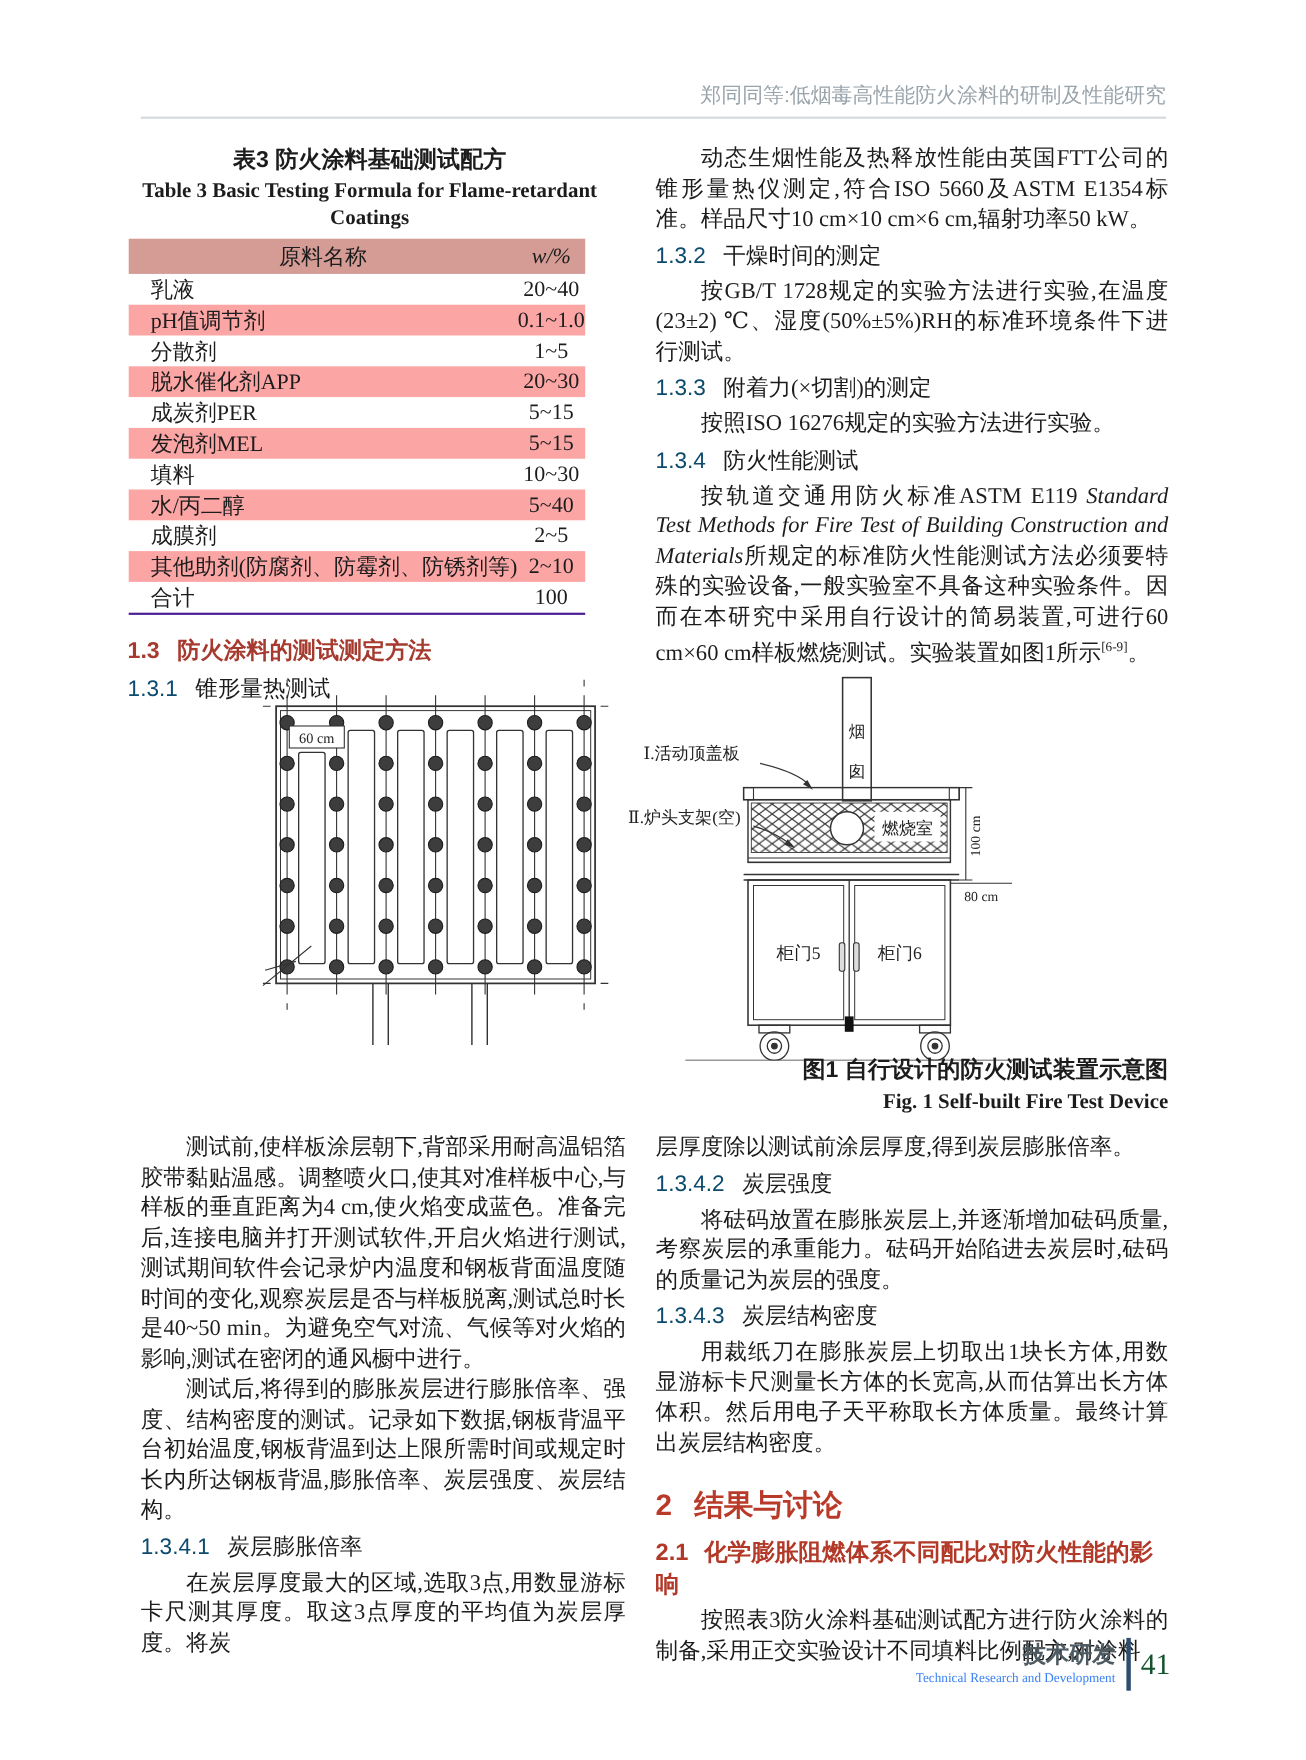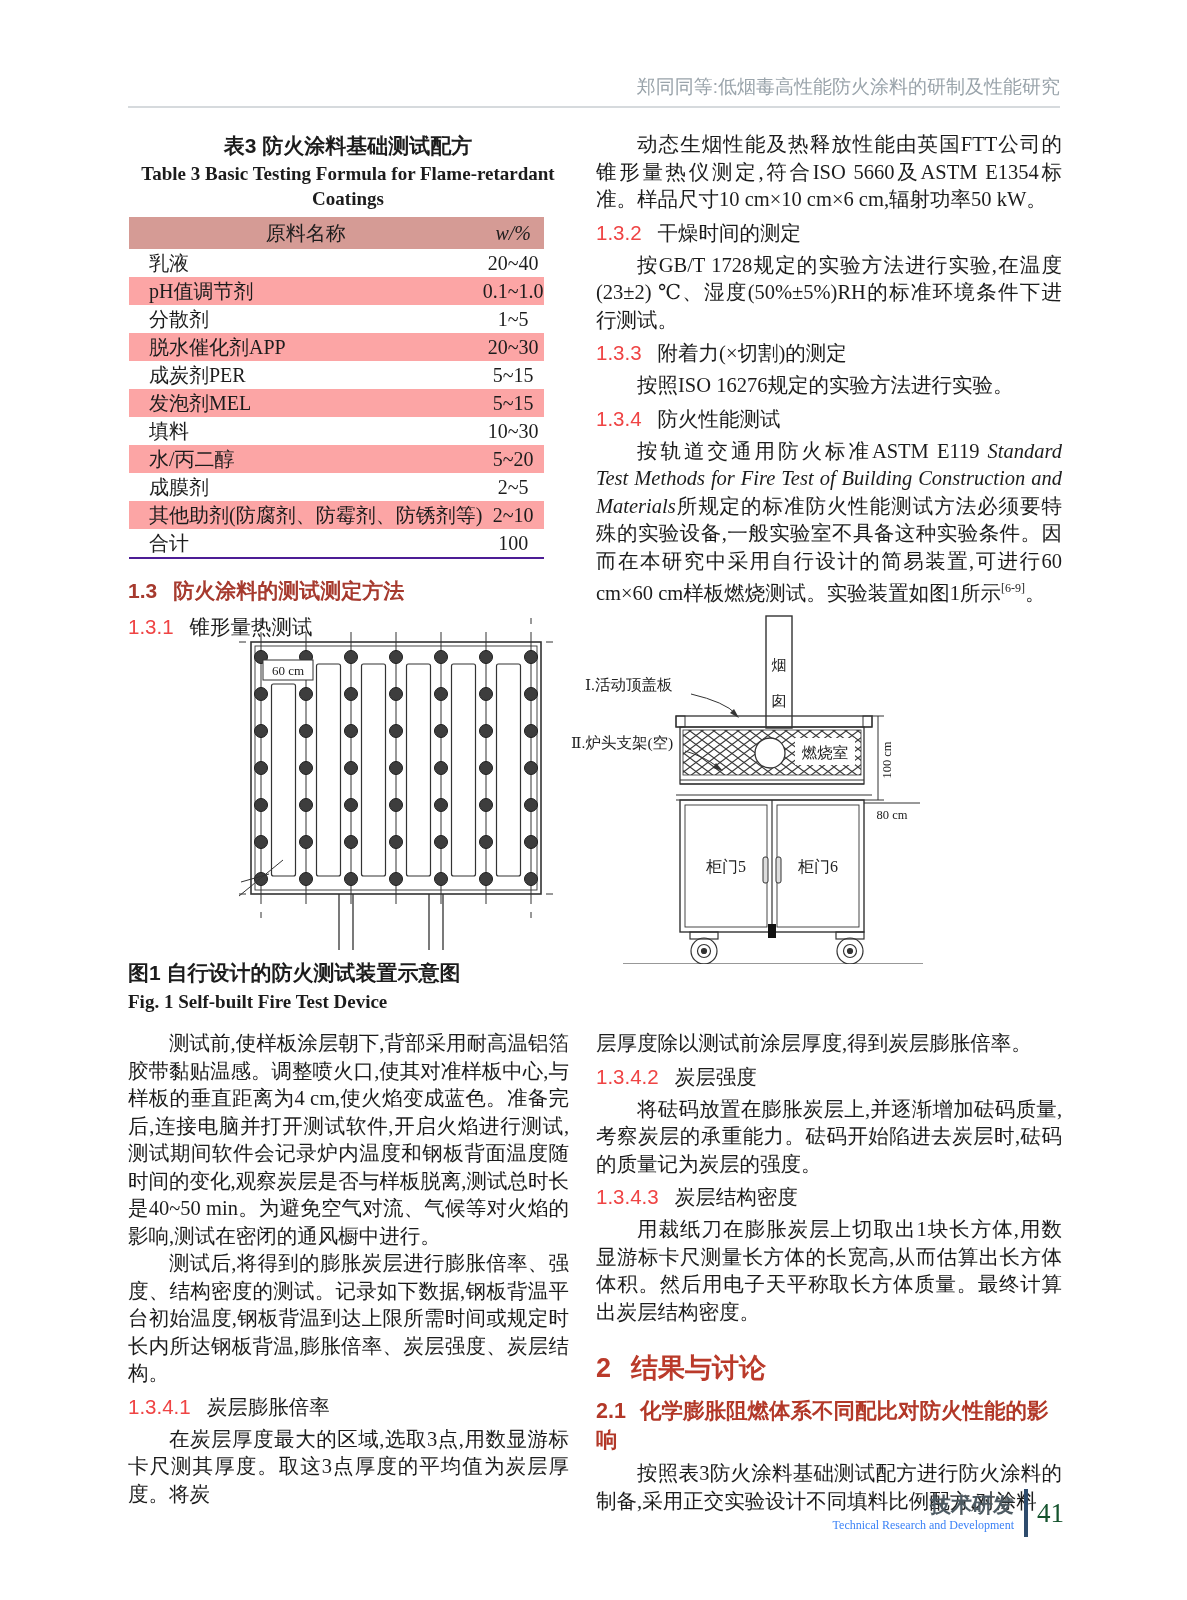--- a/index.html
+++ b/index.html
@@ -9,21 +9,21 @@
     overflow:hidden;
   }
   
   .running-title{
     position:absolute;top:74px;left:138px;right:127px;text-align:right;
     font-size:19px;color:#9aa4ab;font-family:"Liberation Sans","DejaVu Sans",sans-serif;
   }
   .header-rule{position:absolute;top:106px;left:128px;right:127px;border-bottom:2px solid #d6dadd;}
   
   .col{position:absolute;}
-  #left-top{left:128px;top:133px;width:440px;}
+  #left-top{left:116px;top:133px;width:440px;}
   #right-top{left:596px;top:131px;width:466px;}
   #left-bottom{left:128px;top:1030px;width:441px;}
   #right-bottom{left:596px;top:1030px;width:466px;}
   
   .tbl-cap-cn{text-align:center;font-weight:bold;font-size:21px;
     font-family:"Liberation Sans","DejaVu Sans",sans-serif;line-height:26px;}
   .tbl-cap-en{text-align:center;font-weight:bold;font-size:19px;line-height:25px;margin:2px 0 6px;}
   table.formula{width:415px;border-collapse:collapse;font-size:20px;margin:0 0 0 1px;}
   table.formula th{font-weight:normal;height:30px;background:#d59b95;}
   table.formula th.name{text-align:center;}
@@ -31,36 +31,36 @@
   table.formula td{height:28px;padding:0;}
   table.formula td.name{padding-left:20px;text-align:left;white-space:nowrap;}
   table.formula td.val{text-align:center;}
   table.formula tr.shade{background:#fca5a5;}
   table.formula tr.last td{border-bottom:2px solid #4c1d95;}
   
   .h-red{font-family:"Liberation Sans","DejaVu Sans",sans-serif;font-weight:bold;
     color:#a63a2e;font-size:21px;margin:18px 0 8px;}
   .h-red .num{margin-right:16px;}
   .h-sub{font-size:20.5px;margin:5px 0 5px;line-height:28px;}
-  .h-sub .num{color:#ef4444;font-family:"Liberation Sans","DejaVu Sans",sans-serif;margin-right:16px;}
+  .h-sub .num{color:#0c4a6e;font-family:"Liberation Sans","DejaVu Sans",sans-serif;margin-right:16px;}
   .h-big{font-family:"Liberation Sans","DejaVu Sans",sans-serif;font-weight:bold;
     color:#ba3a2a;font-size:27px;margin:24px 0 10px;}
   .h-big .num{margin-right:20px;}
   .h-21{font-family:"Liberation Sans","DejaVu Sans",sans-serif;font-weight:bold;
     color:#b23828;font-size:21.5px;margin:4px 0 6px;}
   .h-21 .num{margin-right:14px;}
   
   p.body{font-size:20.5px;line-height:27.5px;text-align:justify;margin:0;text-indent:2em;}
   p.body.noindent{text-indent:0;}
   .it{font-style:italic;}
   sup.ref{font-size:12px;}
   
   #figure{position:absolute;left:233px;top:614px;}
   svg text{font-family:"Liberation Serif","DejaVu Serif",serif;fill:#222;}
-  #figure-caption{position:absolute;left:128px;top:958px;width:934px;text-align:left;}
+  #figure-caption{position:absolute;left:128px;top:958px;width:934px;text-align:right;}
   .fig-cap-cn{font-weight:bold;font-size:21px;line-height:30px;
     font-family:"Liberation Sans","DejaVu Sans",sans-serif;}
   .fig-cap-en{font-weight:bold;font-size:19px;line-height:27px;}
   
   #footer{position:absolute;top:1489px;right:123px;display:flex;align-items:center;}
   .foot-text{text-align:right;margin-right:10px;}
   .foot-cn{font-family:"Liberation Sans","DejaVu Sans",sans-serif;font-weight:bold;
     font-size:21px;color:#4e5b63;line-height:24px;}
   .foot-en{font-size:12px;color:#3b82f6;line-height:16px;}
   .foot-bar{width:4px;height:48px;background:#2e4c6d;margin-right:9px;}
@@ -104,21 +104,21 @@
     <tr class="shade">
           <td class="name">发泡剂MEL</td>
           <td class="val">5~15</td>
         </tr>
     <tr>
           <td class="name">填料</td>
           <td class="val">10~30</td>
         </tr>
     <tr class="shade">
           <td class="name">水/丙二醇</td>
-          <td class="val">5~20</td>
+          <td class="val">5~40</td>
         </tr>
     <tr>
           <td class="name">成膜剂</td>
           <td class="val">2~5</td>
         </tr>
     <tr class="shade">
           <td class="name">其他助剂(防腐剂、防霉剂、防锈剂等)</td>
           <td class="val">2~10</td>
         </tr>
     <tr class="last">

